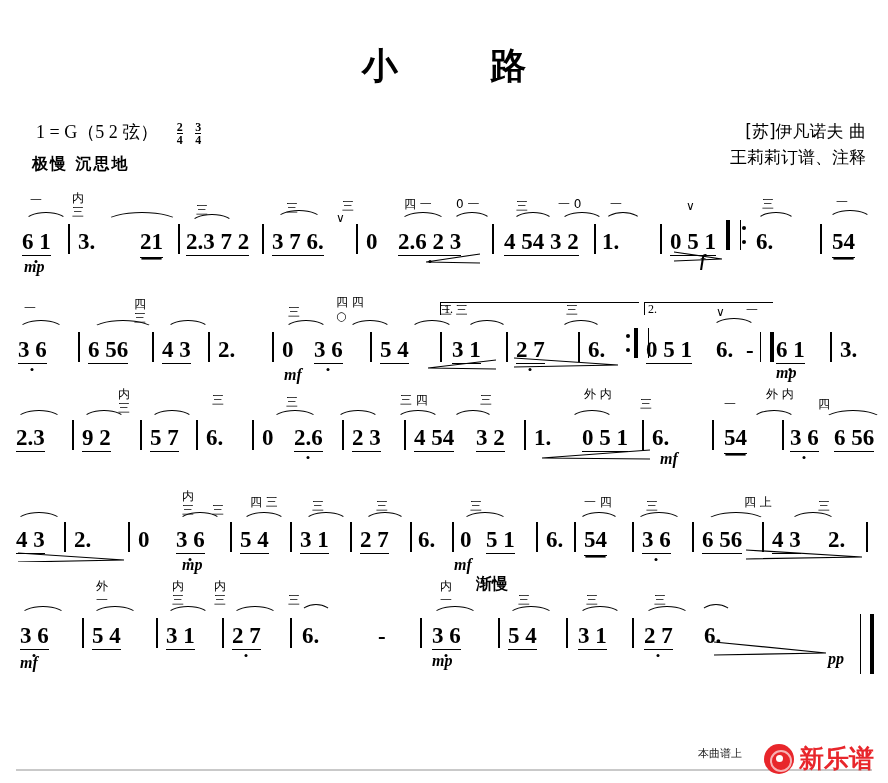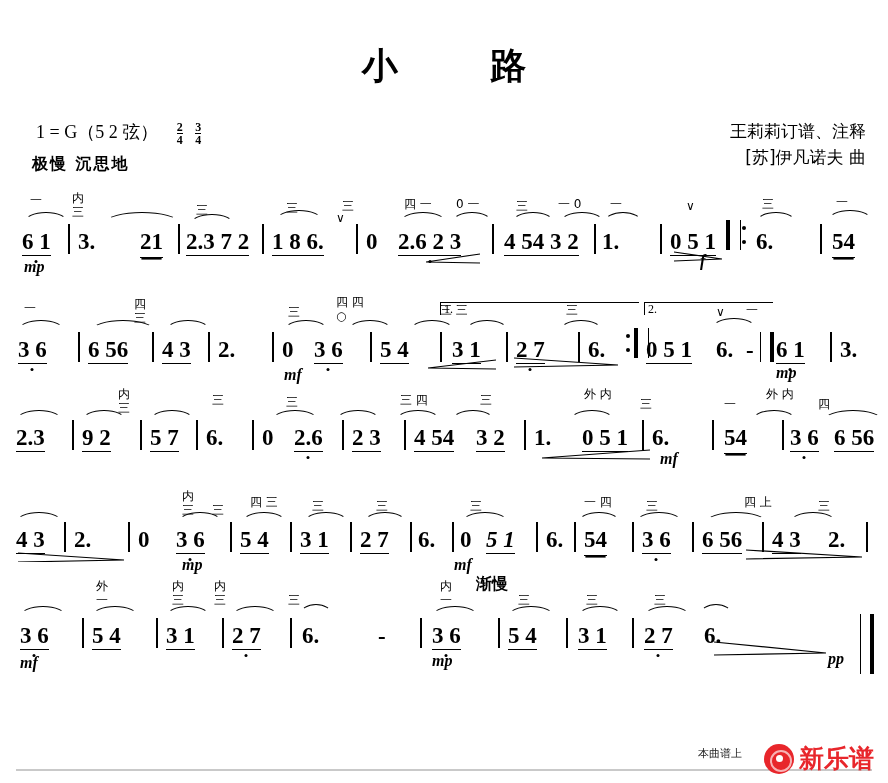--- a/index.html
+++ b/index.html
@@ -257,22 +257,22 @@
       </span>
       <span class="meter">
         <span class="num">3</span>
         <span class="den">4</span>
       </span>
     </span>
   </div>
   <div class="tempo-mark">极慢  沉思地</div>
 
   <div class="composer">
+    <div>[苏]伊凡诺夫  曲</div>
     <div>王莉莉订谱、注释</div>
-    <div>[苏]伊凡诺夫  曲</div>
   </div>
 
   <div class="system row1">
 
     <div class="mark" style="left:30px; top:4px;">一</div>
     <div class="mark" style="left:72px; top:2px;">内</div>
     <div class="mark" style="left:72px; top:16px;">三</div>
     <div class="mark" style="left:196px; top:14px;">三</div>
     <div class="mark" style="left:286px; top:12px;">三</div>
     <div class="mark" style="left:342px; top:10px;">三</div>
@@ -295,21 +295,21 @@
     <div class="slur" style="left:512px; top:22px; width:40px;"></div>
     <div class="slur" style="left:560px; top:22px; width:42px;"></div>
     <div class="slur" style="left:604px; top:22px; width:36px;"></div>
     <div class="slur" style="left:756px; top:22px; width:38px;"></div>
     <div class="slur" style="left:828px; top:20px; width:42px;"></div>
 
     <div class="note u1 dotb" style="left:22px; top:40px;">6 1</div>
     <div class="note" style="left:78px; top:40px;">3.</div>
     <div class="note u2" style="left:140px; top:40px;">21</div>
     <div class="note u1" style="left:186px; top:40px;">2.3 7 2</div>
-    <div class="note u1" style="left:272px; top:40px;">1 8 6.</div>
+    <div class="note u1" style="left:272px; top:40px;">3 7 6.</div>
     <div class="note" style="left:366px; top:40px;">0</div>
     <div class="note u1 dotb" style="left:398px; top:40px;">2.6 2 3</div>
     <div class="note u1" style="left:504px; top:40px;">4 54 3 2</div>
     <div class="note" style="left:602px; top:40px;">1.</div>
     <div class="note u1" style="left:670px; top:40px;">0 5 1</div>
     <div class="note" style="left:756px; top:40px;">6.</div>
     <div class="note u2" style="left:832px; top:40px;">54</div>
 
     <div class="bar" style="left:68px; top:34px;"></div>
     <div class="bar" style="left:178px; top:34px;"></div>
@@ -497,21 +497,21 @@
 
     <div class="note u1" style="left:16px; top:38px;">4 3</div>
     <div class="note" style="left:74px; top:38px;">2.</div>
     <div class="note" style="left:138px; top:38px;">0</div>
     <div class="note u1 dotb" style="left:176px; top:38px;">3 6</div>
     <div class="note u1" style="left:240px; top:38px;">5 4</div>
     <div class="note u1" style="left:300px; top:38px;">3 1</div>
     <div class="note u1" style="left:360px; top:38px;">2 7</div>
     <div class="note" style="left:418px; top:38px;">6.</div>
     <div class="note" style="left:460px; top:38px;">0</div>
-    <div class="note u1" style="left:486px; top:38px;font-style:italic;">5 1</div>
+    <div class="note u1" style="left:486px; top:38px;">5 1</div>
     <div class="note" style="left:546px; top:38px;">6.</div>
     <div class="note u2" style="left:584px; top:38px;">54</div>
     <div class="note u1 dotb" style="left:642px; top:38px;">3 6</div>
     <div class="note u1" style="left:702px; top:38px;">6 56</div>
     <div class="note u1" style="left:772px; top:38px;">4 3</div>
     <div class="note" style="left:828px; top:38px;">2.</div>
 
     <div class="bar" style="left:64px; top:32px;"></div>
     <div class="bar" style="left:128px; top:32px;"></div>
     <div class="bar" style="left:230px; top:32px;"></div>

